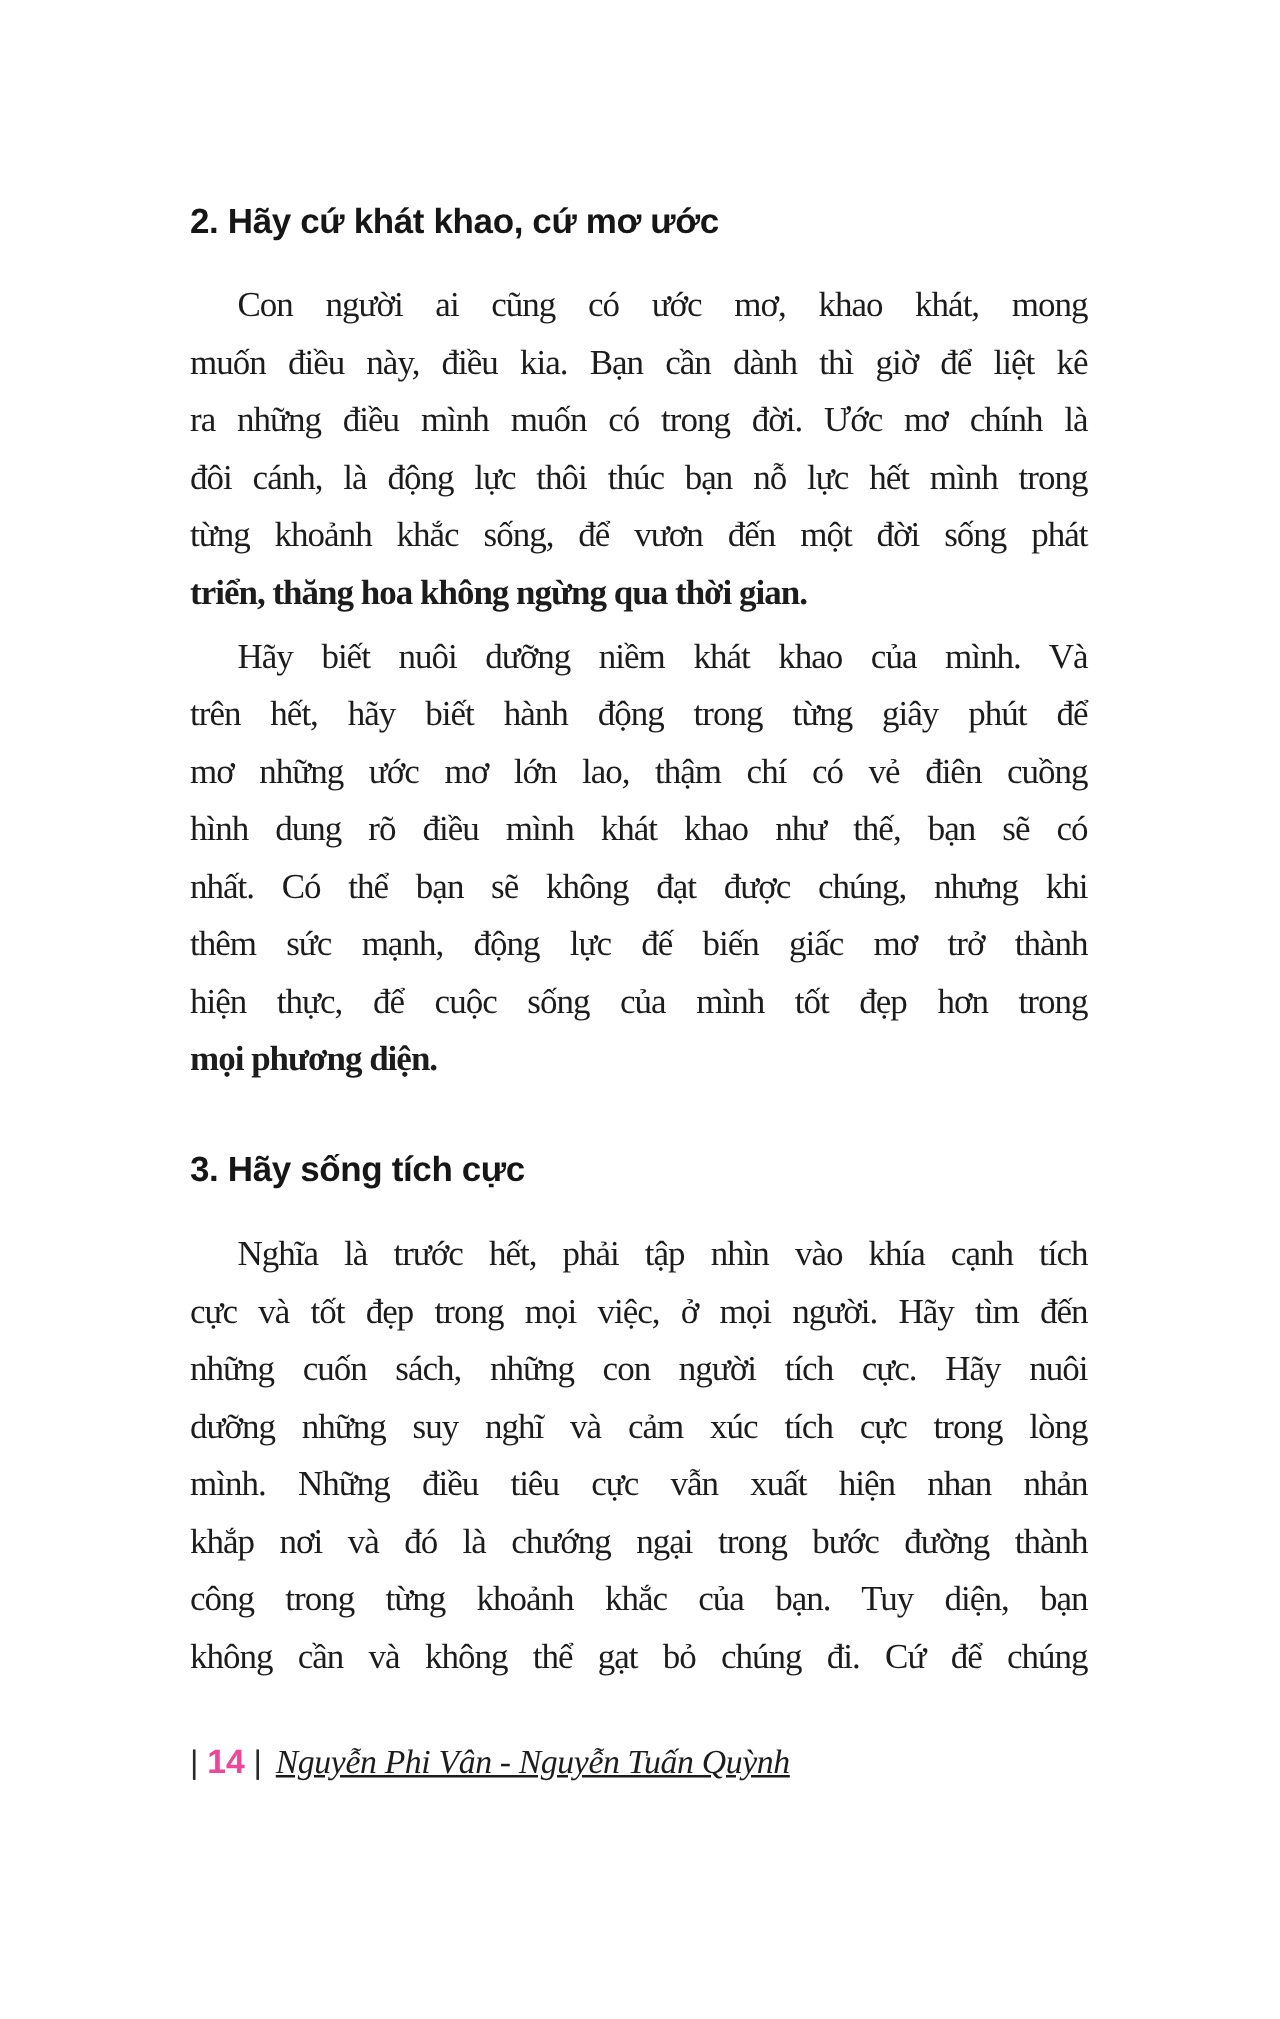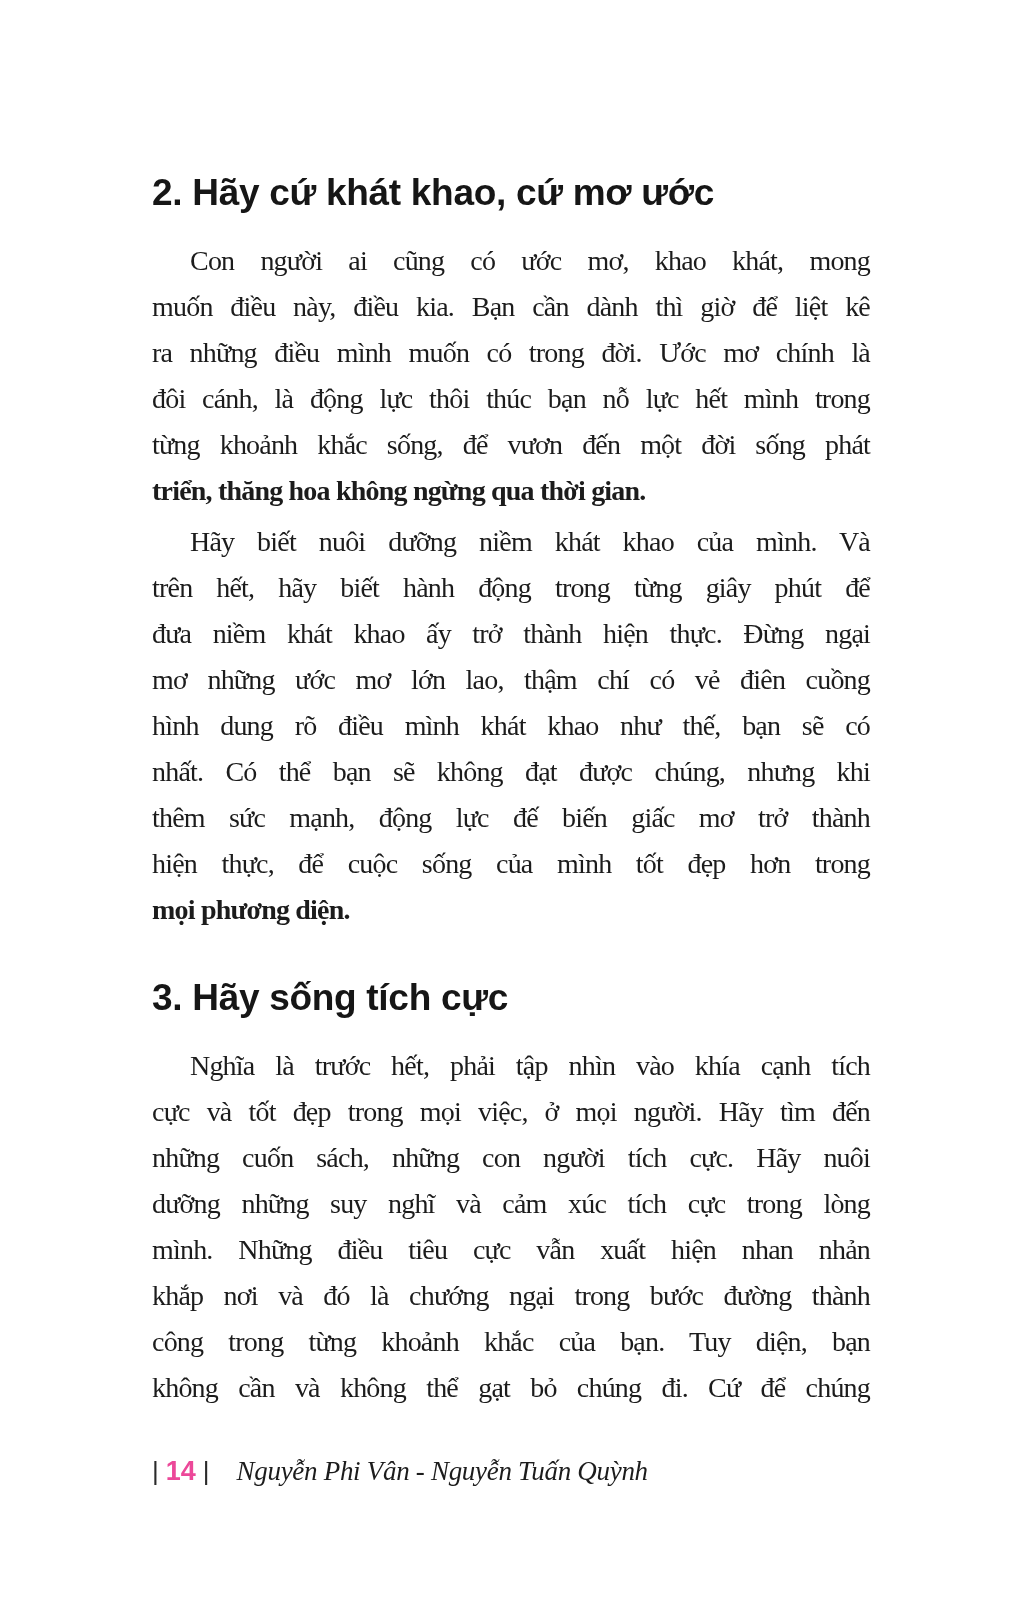--- a/index.html
+++ b/index.html
@@ -17,25 +17,25 @@
   }
   .page {
     position: absolute;
     left: 152px;
     top: 160px;
     width: 718px;
   }
   .section-heading {
     font-family: "Liberation Sans", sans-serif;
     font-weight: 700;
-    font-size: 37px;
+    font-size: 28px;
     line-height: 34px;
     color: #161616;
     letter-spacing: -0.3px;
-    margin: 16px 0 28px 0;
+    margin: 0 0 28px 0;
   }
   .heading-3 {
     margin-top: 48px;
   }
   .para {
     margin: 0 0 5px 0;
   }
   .para .line {
     font-size: 28px;
     line-height: 46px;
@@ -73,21 +73,22 @@
     font-weight: 700;
     font-size: 27px;
     color: #ec4899;
   }
   .footer .authors {
     font-family: "Liberation Serif", serif;
     font-style: italic;
     font-size: 27px;
     color: #1c1c1c;
     letter-spacing: -0.3px;
-    margin-left: 20px;
+    margin-left: 4px;
+    text-decoration: underline;
   }
 </style>
 </head>
 <body>
 
 <div class="page">
 
   <h2 class="section-heading">2. Hãy cứ khát khao, cứ mơ ước</h2>
 
   <div class="para">
@@ -95,21 +96,20 @@
       <div class="line">muốn điều này, điều kia. Bạn cần dành thì giờ để liệt kê</div>
       <div class="line">ra những điều mình muốn có trong đời. Ước mơ chính là</div>
       <div class="line">đôi cánh, là động lực thôi thúc bạn nỗ lực hết mình trong</div>
       <div class="line">từng khoảnh khắc sống, để vươn đến một đời sống phát</div>
       <div class="line flush-last">triển, thăng hoa không ngừng qua thời gian.</div>
     </div>
 
   <div class="para">
       <div class="line first">Hãy biết nuôi dưỡng niềm khát khao của mình. Và</div>
       <div class="line">trên hết, hãy biết hành động trong từng giây phút để</div>
-      <div class="line">đưa niềm khát khao ấy trở thành hiện thực. Đừng ngại</div>
       <div class="line">mơ những ước mơ lớn lao, thậm chí có vẻ điên cuồng</div>
       <div class="line">hình dung rõ điều mình khát khao như thế, bạn sẽ có</div>
       <div class="line">nhất. Có thể bạn sẽ không đạt được chúng, nhưng khi</div>
       <div class="line">thêm sức mạnh, động lực đế biến giấc mơ trở thành</div>
       <div class="line">hiện thực, để cuộc sống của mình tốt đẹp hơn trong</div>
       <div class="line flush-last">mọi phương diện.</div>
     </div>
 
   <h2 class="section-heading heading-3">3. Hãy sống tích cực</h2>
 

